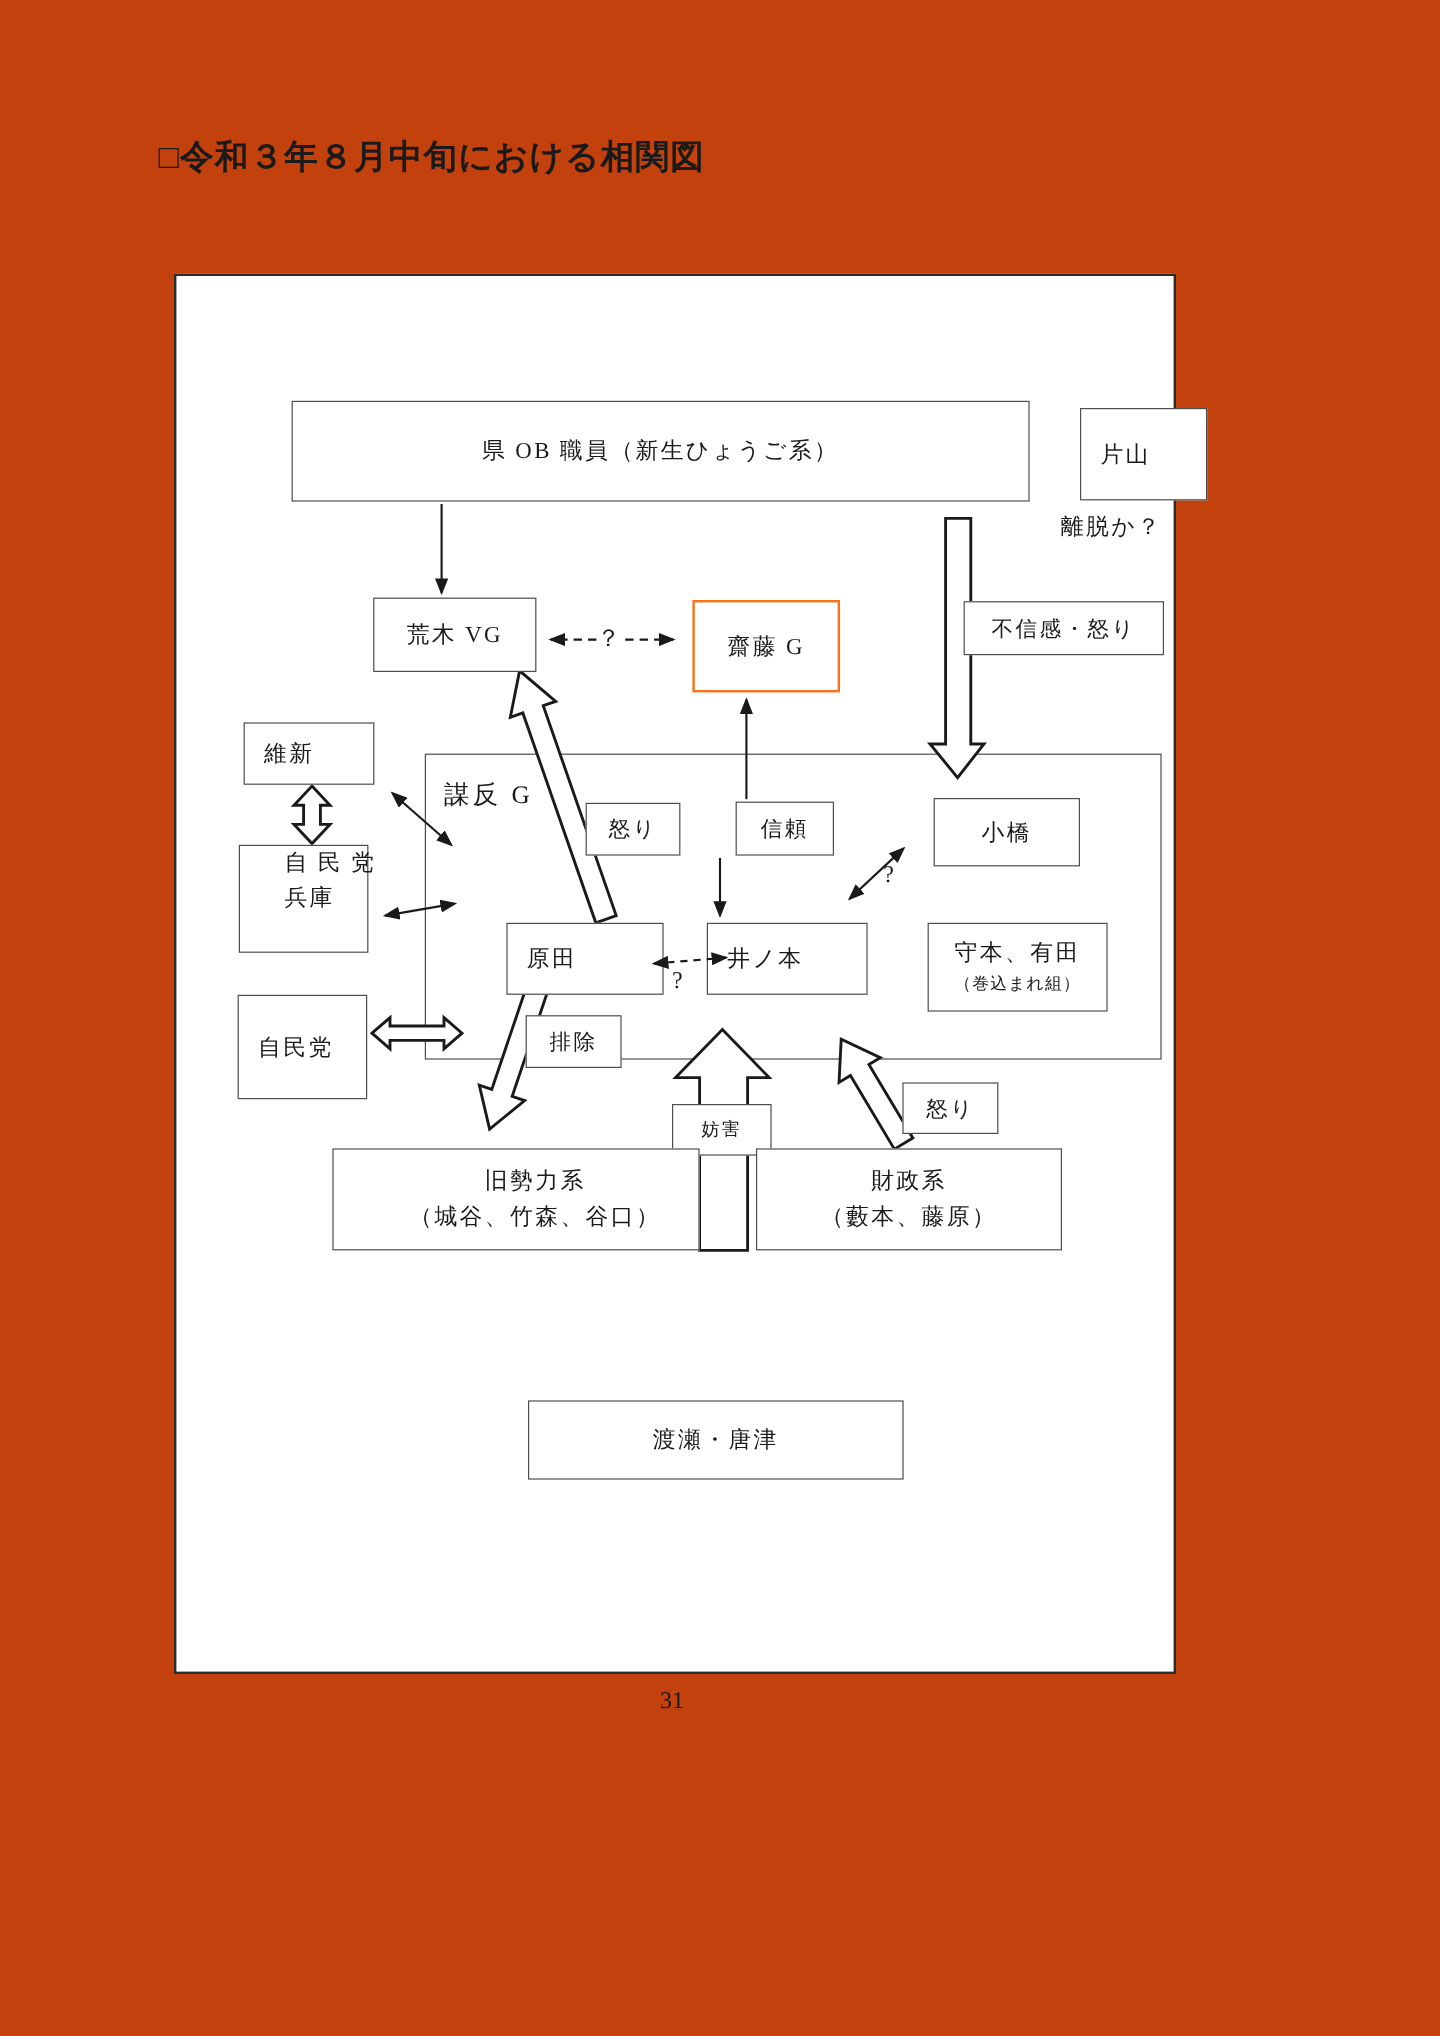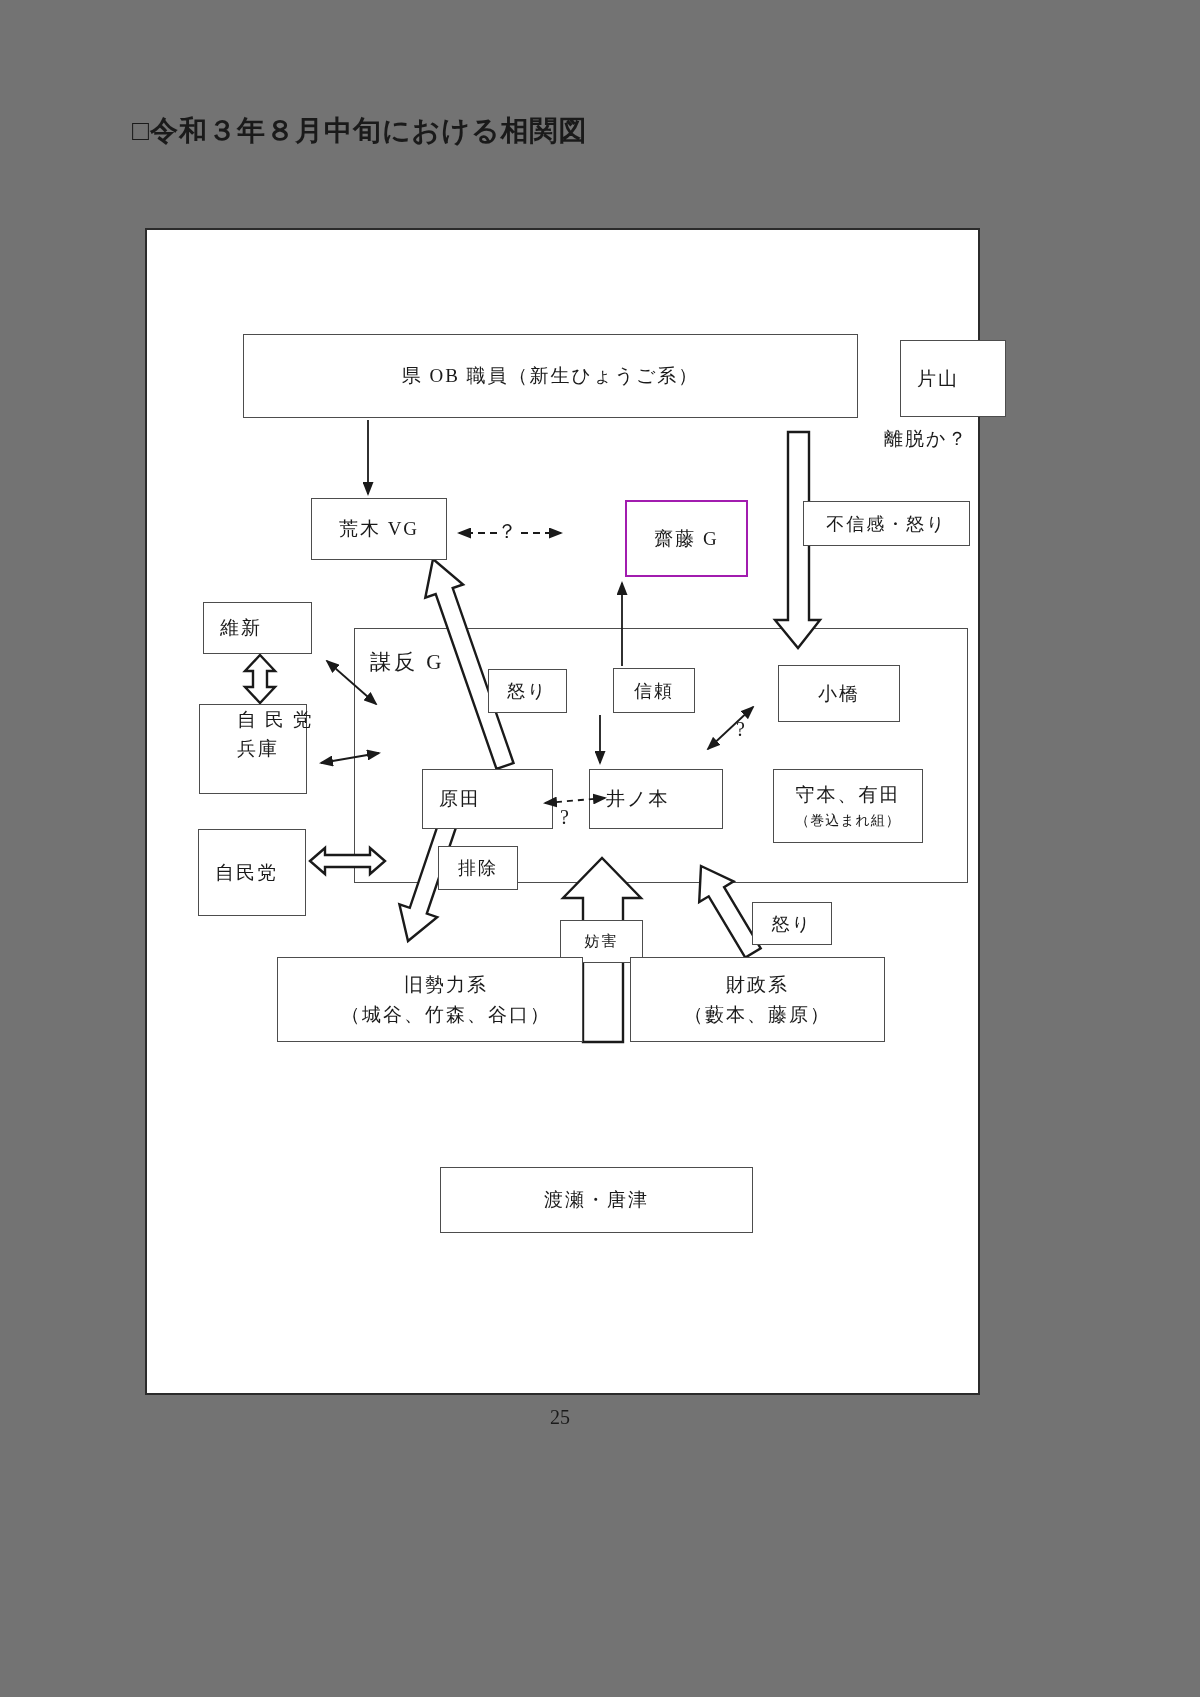--- a/index.html
+++ b/index.html
@@ -1,17 +1,17 @@
 <!DOCTYPE html>
 <html><head>
 <meta charset="utf-8">
 <style>
   html,body{margin:0;padding:0;background:#ffffff;}
   #page{
-    position:relative;width:1200px;height:1697px;background:#737373;overflow:hidden;
+    position:relative;width:1200px;height:1697px;background:#c2410c;overflow:hidden;
     font-family:"Liberation Serif","DejaVu Serif",serif;color:#1a1a1a;
   }
   #title{
     position:absolute;left:132px;top:112px;
     font-family:"Liberation Sans","DejaVu Sans",sans-serif;
     font-size:28px;font-weight:bold;letter-spacing:1px;white-space:nowrap;
   }
   #frame{
     position:absolute;left:145px;top:228px;width:835px;height:1167px;
     border:2px solid #2b2b2b;z-index:0;box-sizing:border-box;background:#fff;
@@ -24,21 +24,21 @@
   #svg-under{z-index:2;}
   #svg-over{z-index:4;pointer-events:none;}
   .box{
     position:absolute;background:#ffffff;border:1px solid #4d4d4d;
     display:flex;align-items:center;justify-content:center;
     font-size:19px;letter-spacing:2px;z-index:3;box-sizing:border-box;
     white-space:nowrap;
   }
   .al{justify-content:flex-start;padding-left:16px;}
   .col{flex-direction:column;line-height:1.55;}
-  .thick{border:2px solid #a21caf;margin-left:48px;}
+  .thick{border:2px solid #f97316;}
   .sub{font-size:14px;letter-spacing:1px;}
   .txt{position:absolute;z-index:3;white-space:nowrap;}
   .qmark{font-size:20px;}
   #pageno{position:absolute;left:520px;top:1406px;width:80px;text-align:center;font-size:20px;z-index:3;}
 </style>
 </head>
 <body>
 
 <div id="page">
 
@@ -138,15 +138,15 @@
       <line x1="521" y1="533" x2="561" y2="533" stroke-dasharray="7 5" marker-end="url(#ah)"></line>
       <line x1="622" y1="666" x2="622" y2="583" marker-end="url(#ah)"></line>
       <line x1="600" y1="715" x2="600" y2="763" marker-end="url(#ah)"></line>
       <line x1="708" y1="749" x2="753" y2="707" marker-start="url(#ah)" marker-end="url(#ah)"></line>
       <line x1="327" y1="661" x2="376" y2="704" marker-start="url(#ah)" marker-end="url(#ah)"></line>
       <line x1="321" y1="763" x2="379" y2="753" marker-start="url(#ah)" marker-end="url(#ah)"></line>
       <line x1="545" y1="803" x2="605" y2="798" stroke-dasharray="6 5" marker-start="url(#ah)" marker-end="url(#ah)"></line>
     </g>
   </svg>
 
-  <div id="pageno">25</div>
+  <div id="pageno">31</div>
 
 </div>
 
 </body></html>

